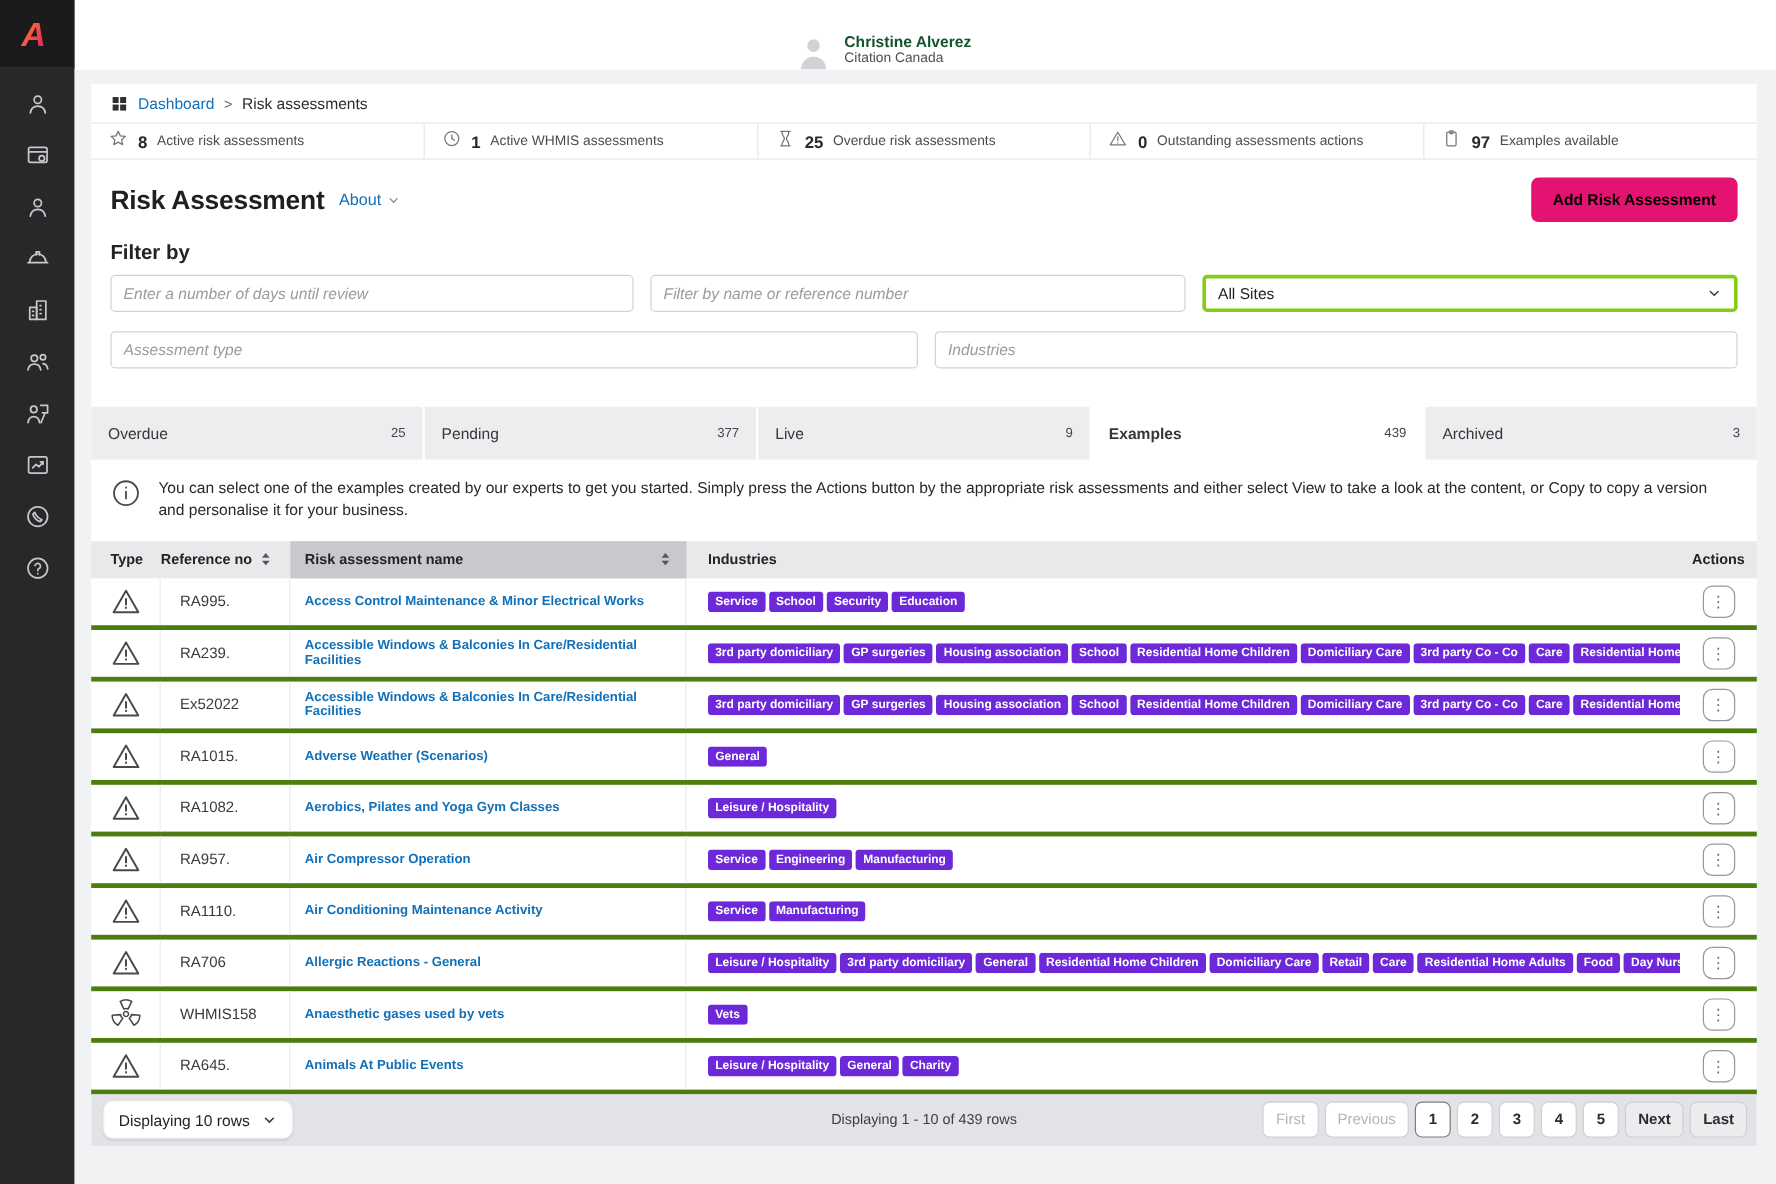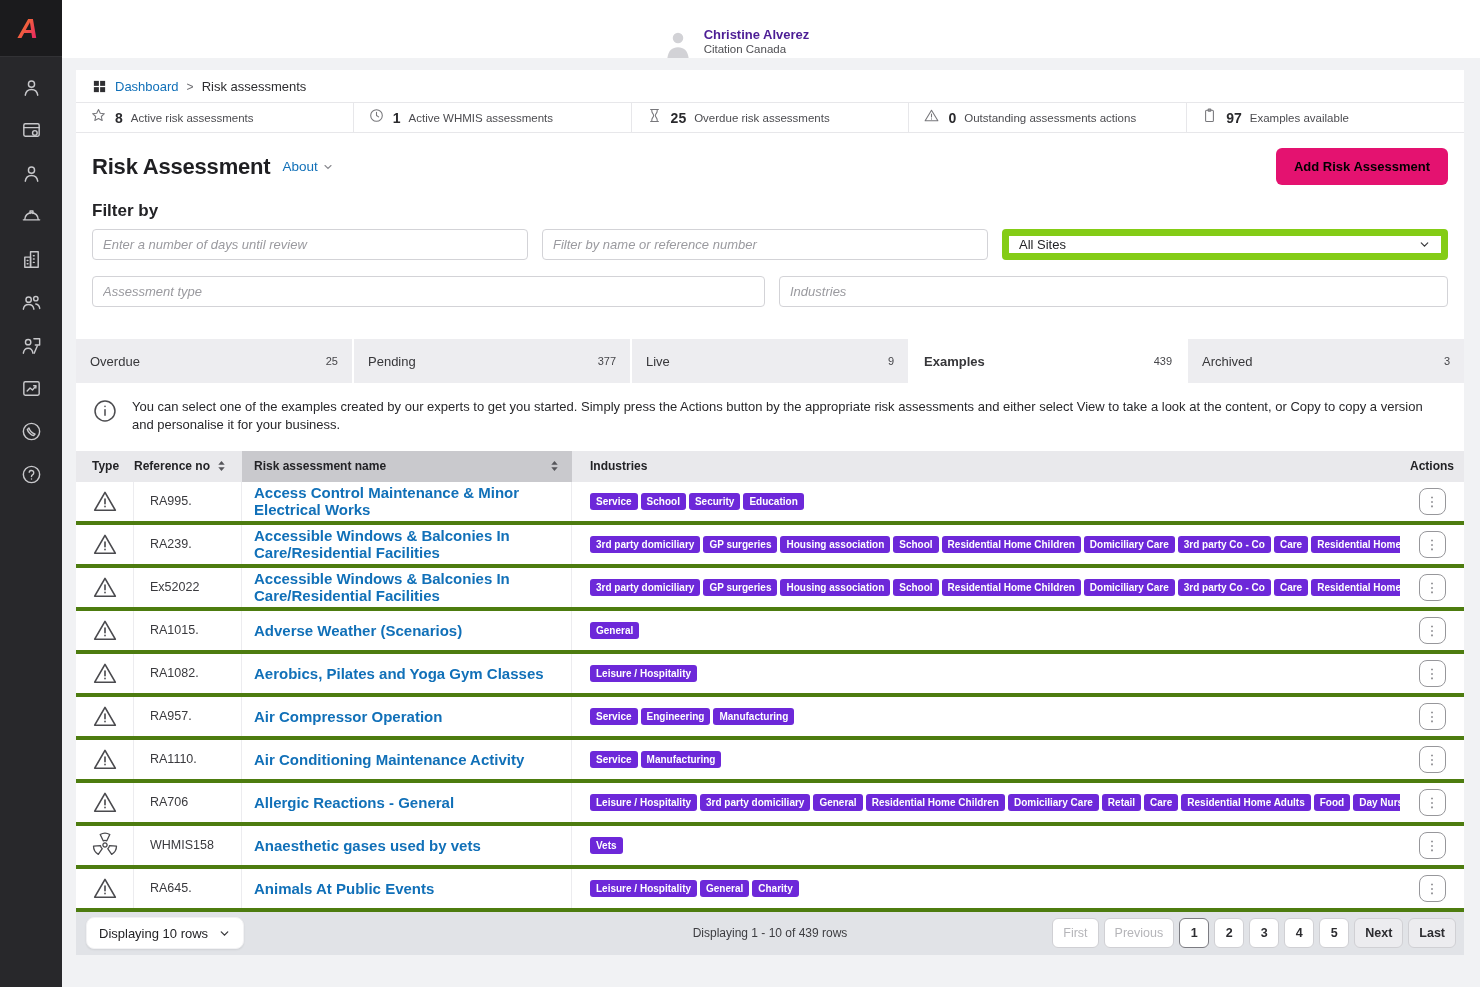--- a/index.html
+++ b/index.html
@@ -14,21 +14,21 @@
 
   
   .topbar { position:absolute; left:62px; top:0; width:1418px; height:58px; background:#ffffff;
     display:flex; align-items:center; justify-content:flex-end; gap:22px; padding-right:72px;flex-direction:column; }
   .need-help { border:1.5px solid #98989d; background:#fff; border-radius:8px; padding:9px 18px;
     font-family:inherit; font-size:13px; font-weight:700; color:#2d2d30; cursor:pointer; }
   .icon-btn { position:relative; display:inline-flex; align-items:center; justify-content:center; width:30px; height:30px; cursor:pointer; }
   .dot { position:absolute; top:-2px; right:-2px; width:12px; height:12px; border-radius:50%; background:#e30914; }
   .userchip { display:flex; align-items:center; gap:9px; cursor:pointer; }
   .avatar { width:34px; height:34px; border-radius:6px; overflow:hidden; display:flex; align-items:flex-end; justify-content:center; }
-  .uname { font-size:13px; font-weight:700; color:#4c1d95; }
+  .uname { font-size:13px; font-weight:700; color:#14532d; }
   .uorg  { font-size:11.5px; color:#4f4f53; margin-top:1px; }
 
   
   .card { position:absolute; left:76px; top:70px; width:1388px; height:885px; background:#fff; display:flex; flex-direction:column; }
 
   .breadcrumb { display:flex; align-items:center; gap:8px; padding:9px 16px 8px; font-size:13px; }
   .bc-link { color:#1170b8; cursor:pointer; }
   .bc-sep { color:#6d6d71; font-size:12px; }
   .bc-current { color:#2d2d30; }
 
@@ -43,21 +43,21 @@
   .about { margin-left:12px; font-size:13.5px; color:#1170b8; display:flex; align-items:center; gap:4px; cursor:pointer; }
   .add-btn { margin-left:auto; background:#e41270; color:#000000; border:none; border-radius:6px;
     padding:11px 18px; font-family:inherit; font-size:13px; font-weight:700; cursor:pointer; }
 
   .filter-label { padding:16px 16px 8px; font-size:17px; font-weight:700; color:#232326; }
   .filter-row { display:flex; gap:14px; padding:0 16px; margin-bottom:16px; }
   .f-input { height:31px; border:1px solid #d3d3d7; border-radius:4px; padding:0 10px;
     font-family:inherit; font-size:13px; font-style:italic; color:#3a3a3d; background:#fff; }
   .f-input::placeholder { color:#9a9a9f; font-style:italic; }
   .f1 { width:446px; } .f2 { width:436px; } .f4 { width:673px; } .f5 { flex:1; }
-  .f-select { width:446px; height:31px; border:7px solid #84cc16; border-radius:4px; padding:0 10px;
+  .f-select { width:446px; height:31px; border:3px solid #84cc16; border-radius:4px; padding:0 10px;
     display:flex; align-items:center; justify-content:space-between; font-size:13px; color:#232326; cursor:pointer; background:#fff; }
 
   .tabs { display:flex; gap:2px; margin-top:16px; }
   .tab { flex:1; height:44px; background:#ededf0; display:flex; align-items:center; justify-content:space-between;
     padding:0 14px; font-size:13px; color:#37373a; cursor:pointer; }
   .tab .cnt { font-size:11px; color:#46464a; }
   .tab.active { background:#fff; }
   .tab.active .lbl { font-weight:700; }
 
   .notice { display:flex; gap:14px; padding:15px 16px 12px; align-items:flex-start; }
@@ -69,21 +69,21 @@
   .th { display:flex; align-items:center; gap:6px; }
   .th-type { width:58px; padding-left:16px; }
   .th-ref { width:108px; cursor:pointer; }
   .th-name { width:330px; background:#c9c9cd; padding:0 12px; justify-content:space-between; cursor:pointer; }
   .th-ind { flex:1; padding-left:18px; }
   .th-act { width:64px; justify-content:center; }
   .trow { display:flex; align-items:center; height:43px; border-bottom:4px solid #4d7c0f; }
   .td-type { width:58px; display:flex; justify-content:center; align-items:center; border-right:1px solid #ececef; align-self:stretch; }
   .td-ref { width:108px; padding-left:16px; font-size:12.5px; color:#3a3a3e; border-right:1px solid #ececef; align-self:stretch; display:flex; align-items:center; }
   .td-name { width:330px; padding:0 12px; border-right:1px solid #ececef; align-self:stretch; display:flex; align-items:center; }
-  .name-link { font-size:15px; font-weight:700; color:#1170b8; cursor:pointer; line-height:1.15; }
+  .name-link { font-size:11px; font-weight:700; color:#1170b8; cursor:pointer; line-height:1.15; }
   .td-ind { flex:1; padding-left:18px; display:flex; gap:3px; overflow:hidden; white-space:nowrap; }
   .tag { background:#6d28d9; color:#fff; font-size:10px; font-weight:700; padding:3px 6px; border-radius:3px; flex:none; }
   .td-act { width:64px; display:flex; justify-content:center; }
   .kebab { width:27px; height:27px; border:1.5px solid #97979b; border-radius:8px; background:#fff; cursor:pointer;
     display:flex; align-items:center; justify-content:center; color:#6a6a6e; font-size:13px; line-height:1; padding:0; }
 
   
   .tfoot { margin-top:auto; height:46px; background:#e1e3e7; display:flex; align-items:center; padding:0 8px; }
   .rows-select { background:#fff; border:1px solid #f2f2f4; border-radius:8px; height:32px; padding:0 12px; margin-left:2px;
     display:flex; align-items:center; gap:10px; font-size:13px; color:#232326; cursor:pointer; box-shadow:0 1px 2px rgba(0,0,0,.08); }

